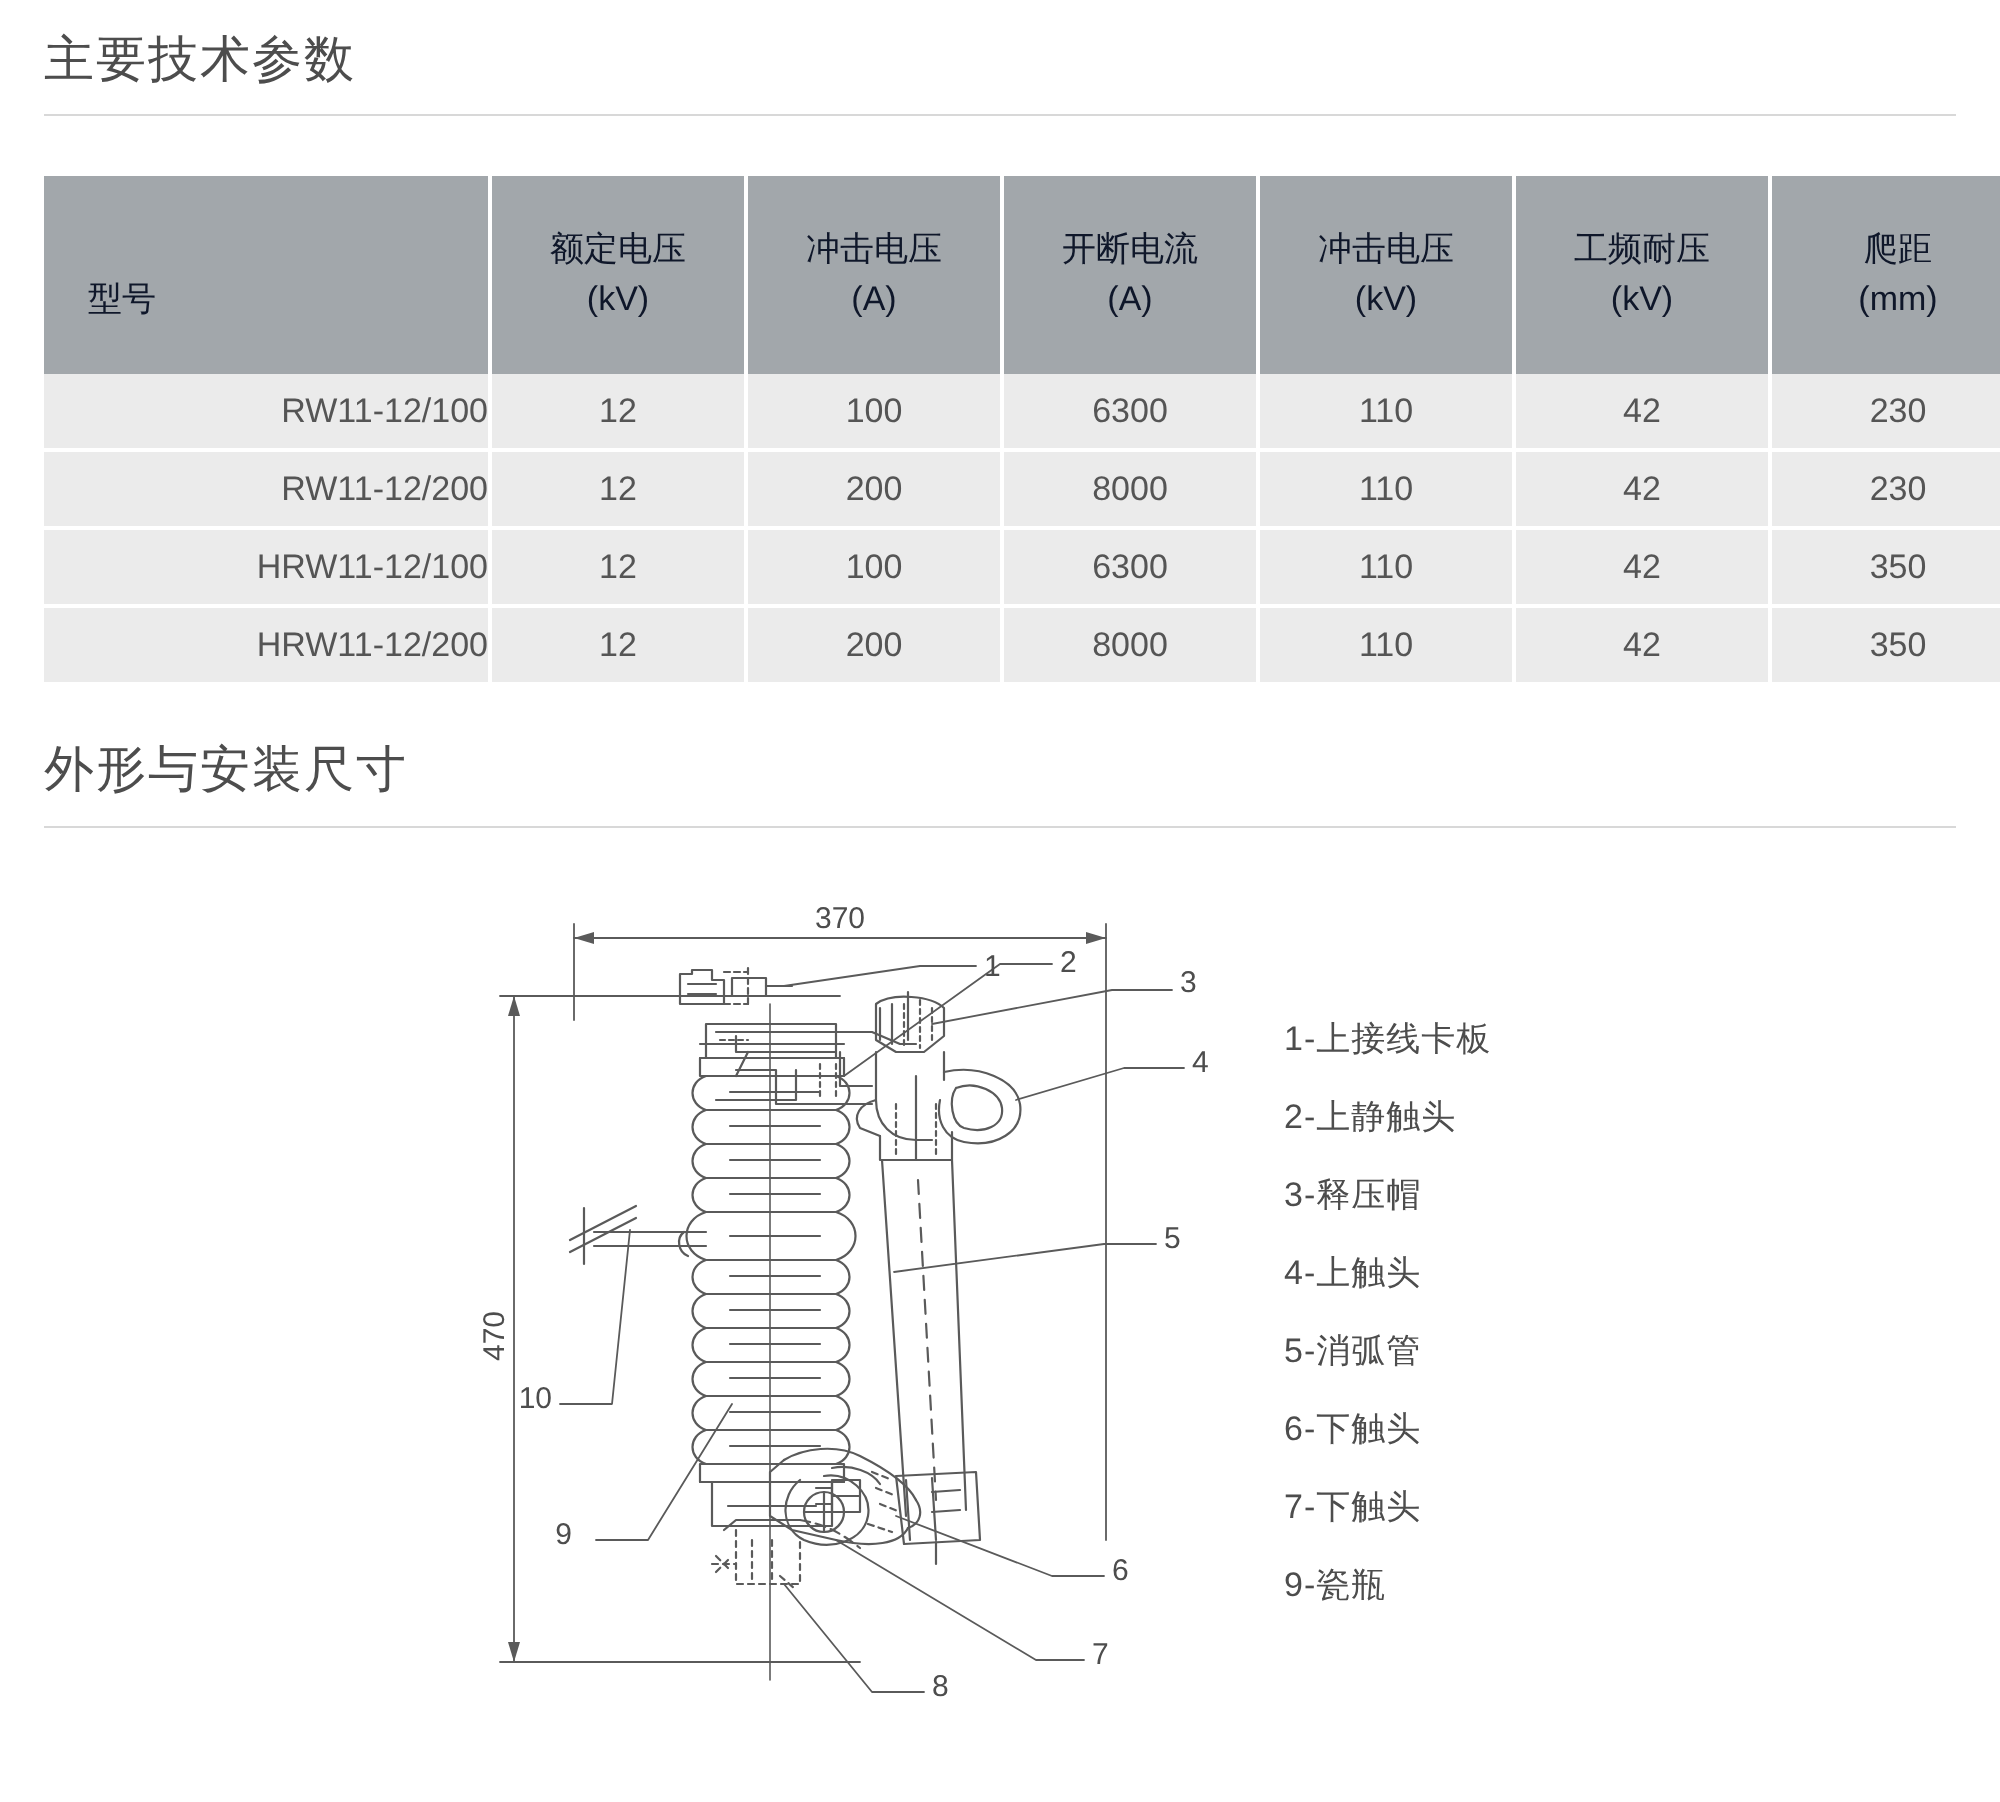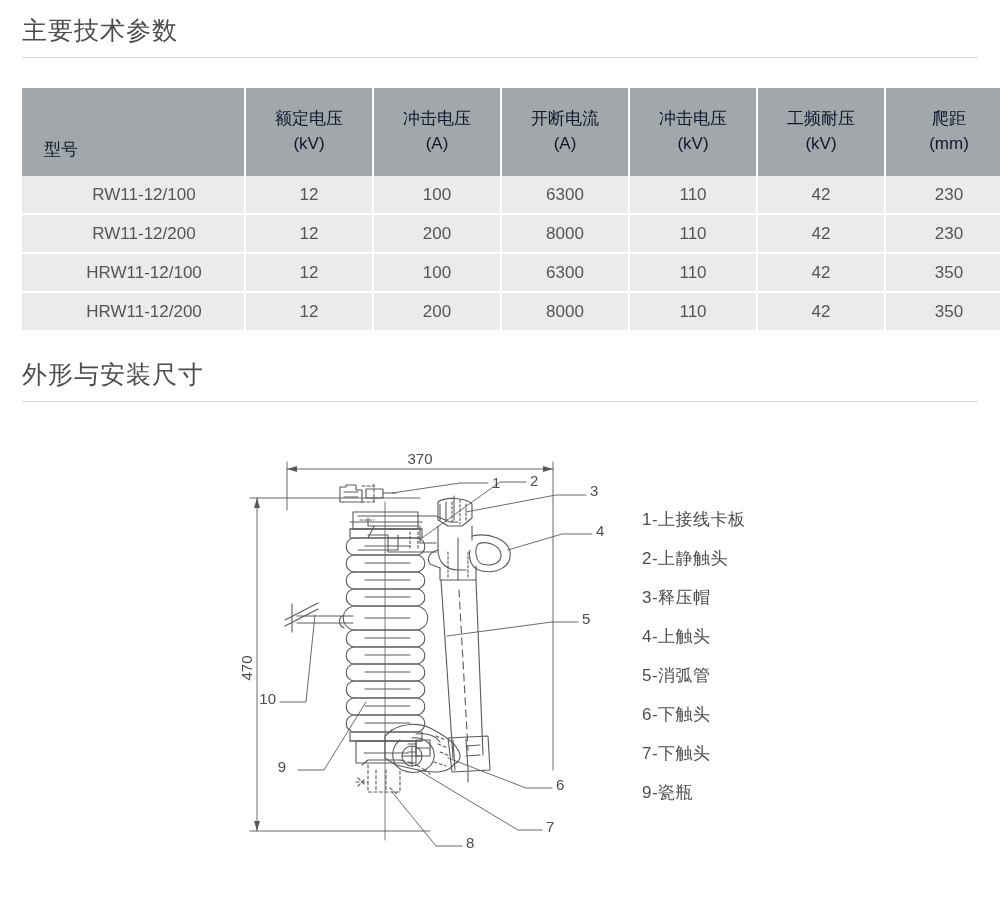--- a/index.html
+++ b/index.html
@@ -56,42 +56,42 @@
     vertical-align: middle;
     border-right: 2px solid #ffffff;
     line-height: 1.45;
     padding: 0;
   }
   #spec-table th:last-child { border-right: none; }
   #spec-table th.model-head {
     text-align: left;
     padding-left: 22px;
     vertical-align: bottom;
-    padding-bottom: 13px;
+    padding-bottom: 24px;
   }
   #spec-table td {
     background: #ebebeb;
     color: #555555;
     font-size: 17px;
     height: 37px;
     text-align: center;
     border-right: 2px solid #ffffff;
     border-bottom: 2px solid #ffffff;
     padding: 0;
   }
   #spec-table td:last-child { border-right: none; }
   #spec-table tr:last-child td { border-bottom: none; }
   #spec-table td.model-cell {
-    text-align: center;
+    text-align: right;
     padding-left: 22px;
   }
   .th-line { display: block; }
 
   
-  #dims-section { top: 362px; }
+  #dims-section { top: 374px; font-family: Liberation Mono, monospace; }
 
   #drawing-area {
     position: absolute;
     left: 0;
     top: 440px;
     width: 1000px;
     height: 460px;
   }
   #tech-drawing {
     position: absolute;

